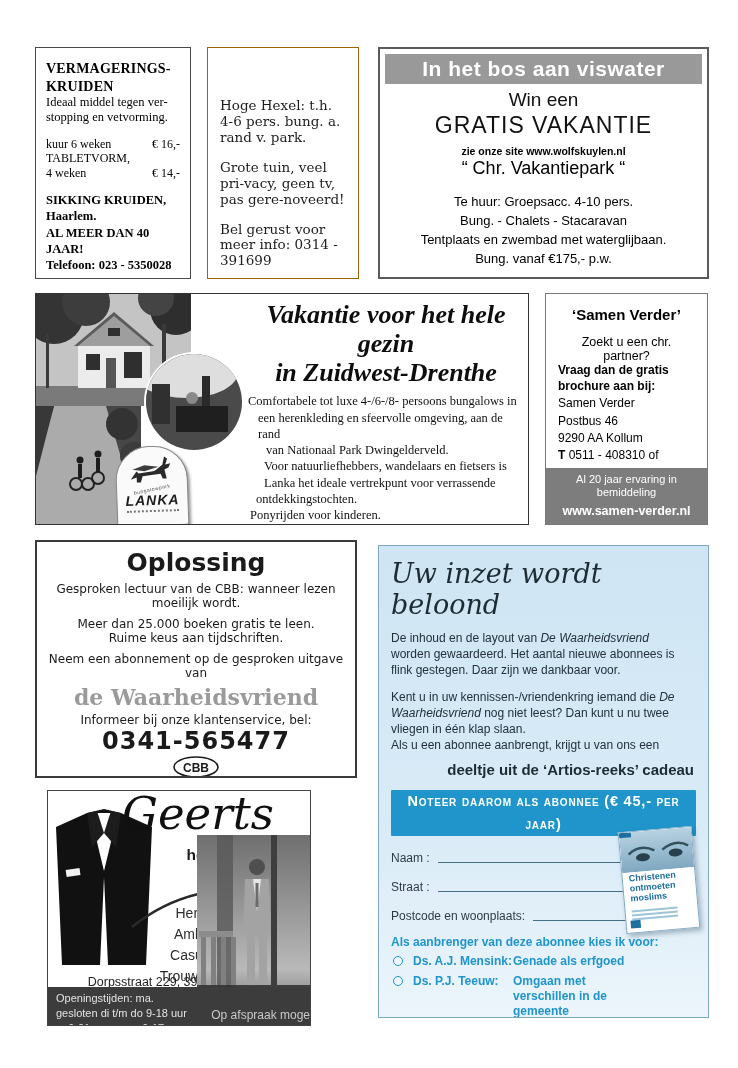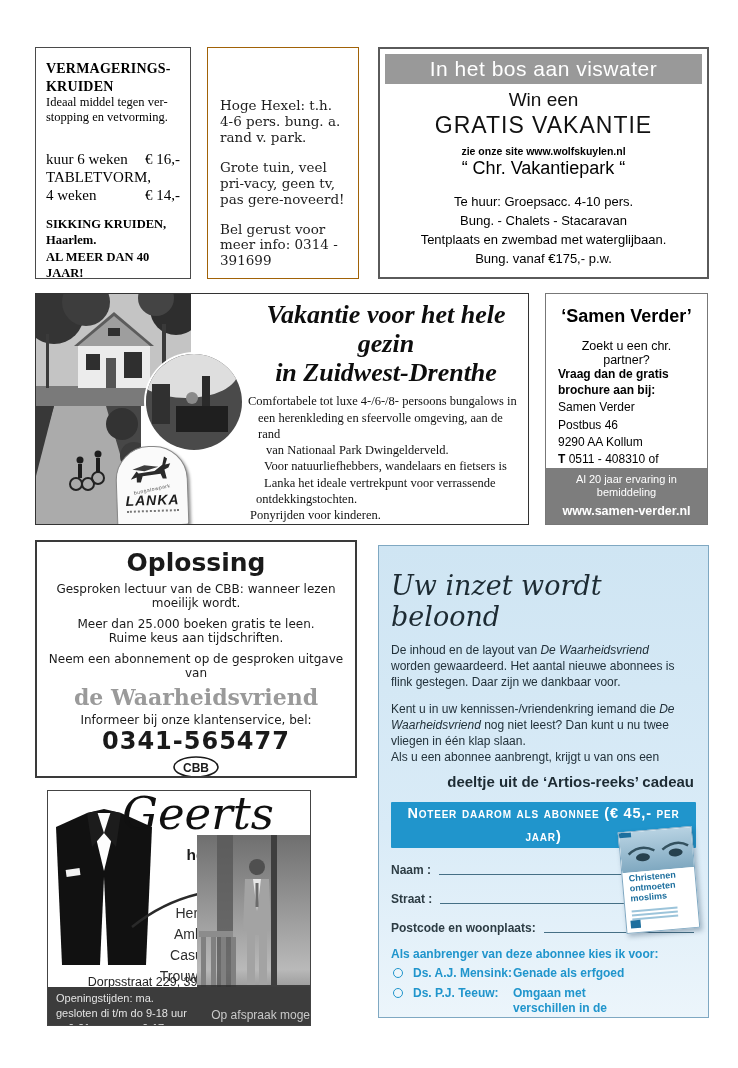--- a/index.html
+++ b/index.html
@@ -4,31 +4,31 @@
 <style>
   * { margin:0; padding:0; box-sizing:border-box; }
   html,body { width:738px; height:1068px; background:#fff; font-family:"Liberation Sans",sans-serif; }
   #page { position:relative; width:738px; height:1068px; background:#fff; overflow:hidden; }
   .ad { position:absolute; background:#fff; overflow:hidden; }
 
   
   #ad-vermagerings { left:35px; top:47px; width:156px; height:232px; border:1px solid #4a4a4a; padding:12px 10px; font-family:"Liberation Serif",serif; }
   #ad-vermagerings .title { font-weight:bold; font-size:14px; line-height:1.25; letter-spacing:.2px; }
   #ad-vermagerings .intro { font-size:12.5px; line-height:1.2; }
-  #ad-vermagerings .prices { margin-top:25px; font-size:15px; line-height:1.2; }
+  #ad-vermagerings .prices { margin-top:12px; font-size:12px; line-height:1.2; }
   #ad-vermagerings .price-row { display:flex; justify-content:space-between; }
   #ad-vermagerings .seller { margin-top:12px; font-weight:bold; font-size:12.5px; line-height:1.3; }
 
   
   #ad-hoge-hexel { left:207px; top:47px; width:152px; height:232px; border:1px solid #a16207; padding:50px 12px 0 12px; font-family:"DejaVu Serif",serif; font-size:13.5px; line-height:1.18; color:#1d1d1d; }
   #ad-hoge-hexel p { margin-bottom:14px; }
 
   
   #ad-viswater { left:378px; top:47px; width:331px; height:232px; border:2px solid #5a5a5a; text-align:center; }
-  #ad-viswater .banner { margin:5px; background:#999; color:#fff; font-weight:normal; font-size:21px; line-height:30px; letter-spacing:.5px; }
+  #ad-viswater .banner { margin:5px; background:#999; color:#fff; font-weight:bold; font-size:21px; line-height:30px; letter-spacing:.5px; }
   #ad-viswater .win { font-size:19px; margin-top:5px; color:#111; }
   #ad-viswater .gratis { font-size:23px; letter-spacing:1px; margin-top:1px; color:#111; }
   #ad-viswater .site { font-size:10.5px; font-weight:bold; margin-top:6px; }
   #ad-viswater .park { font-size:18px; margin-top:1px; }
   #ad-viswater .info { margin-top:14px; font-size:13px; line-height:1.45; }
 
   
   #ad-lanka { left:35px; top:293px; width:494px; height:232px; border:1px solid #333; font-family:"Liberation Serif",serif; }
   #ad-lanka .collage { position:absolute; left:0; top:0; width:212px; height:232px; }
   #ad-lanka .photo-house { position:absolute; left:0; top:0; }
@@ -43,21 +43,21 @@
   #ad-lanka .body { margin-top:6px; font-size:12.5px; line-height:1.3; color:#111; }
   #ad-lanka .body div:nth-child(1){padding-left:2px;} #ad-lanka .body div:nth-child(2){padding-left:12px;}
   #ad-lanka .body div:nth-child(3){padding-left:20px;} #ad-lanka .body div:nth-child(4){padding-left:18px;}
   #ad-lanka .body div:nth-child(5){padding-left:18px;} #ad-lanka .body div:nth-child(6){padding-left:10px;}
   #ad-lanka .body div:nth-child(7){padding-left:4px;}
   #ad-lanka .folder,#ad-lanka .site { font-weight:bold; font-style:italic; font-size:16.5px; margin-top:3px; }
   #ad-lanka .folder { margin-top:10px; }
 
   
   #ad-samen { left:545px; top:293px; width:163px; height:232px; border:1px solid #777; padding:10px 12px; font-size:12px; }
-  #ad-samen .title { text-align:center; font-weight:bold; font-size:18px; margin-top:2px; }
+  #ad-samen .title { text-align:center; font-weight:bold; font-size:15px; margin-top:2px; }
   #ad-samen .question { text-align:center; font-size:12.5px; margin-top:12px; }
   #ad-samen .request { font-weight:bold; line-height:1.3; }
   #ad-samen .addr { line-height:1.45; margin-top:1px; }
   #ad-samen .phone b { font-weight:bold; }
   #ad-samen .phone2 { padding-left:12px; }
   #ad-samen .footer { position:absolute; left:0; right:0; bottom:0; background:#7d7d7d; color:#fff; text-align:center; padding:5px 2px 6px; }
   #ad-samen .footer .l { font-size:11px; line-height:1.25; }
   #ad-samen .footer .site { font-weight:bold; font-size:12.5px; margin-top:4px; }
 
   
@@ -67,27 +67,27 @@
   #ad-oplossing .l2 { margin-top:7px; font-size:12px; }
   #ad-oplossing .l3 { font-size:12px; }
   #ad-oplossing .l4 { margin-top:7px; font-size:12px; }
   #ad-oplossing .brand { margin-top:4px; font-size:22px; font-weight:bold; color:#9a9a9a; font-family:"DejaVu Serif",serif; }
   #ad-oplossing .l5 { margin-top:3px; font-size:12px; }
   #ad-oplossing .phone { font-size:24px; font-weight:bold; letter-spacing:1px; }
   #ad-oplossing .logo { margin:1px auto 0; }
 
   
   #ad-wv { left:378px; top:545px; width:331px; height:473px; border:1px solid #7fa8c2; background:linear-gradient(#cfe5f3 0%, #d9ebf7 60%, #ecf5fb 100%); padding:10px 12px; color:#22313a; font-size:12px; }
-  #ad-wv .title { font-family:"DejaVu Serif",serif; font-style:italic; font-size:27px; color:#1d2b33; margin-top:14px; }
+  #ad-wv .title { font-family:"DejaVu Serif",serif; font-style:italic; font-size:27px; color:#1d2b33; margin-top:2px; }
   #ad-wv p { margin-top:10px; line-height:1.35; width:300px; }
   #ad-wv p.tight { margin-top:0; }
   #ad-wv .it { font-style:italic; }
   #ad-wv .gift { font-weight:bold; font-size:15px; text-align:right; padding-right:2px; margin-top:8px; color:#1d2b33; }
   #ad-wv .banner { margin-top:12px; background:#2095cc; color:#fff; font-variant:small-caps; font-weight:bold; font-size:14.5px; letter-spacing:.8px; text-align:center; line-height:23px; border-radius:1px; }
-  #ad-wv .frow { display:flex; align-items:flex-end; margin-top:15px; font-size:12px; color:#2d3c44;font-weight:bold; }
+  #ad-wv .frow { display:flex; align-items:flex-end; margin-top:15px; font-size:12px; color:#2d3c44; }
   #ad-wv .frow .lab { white-space:nowrap; }
   #ad-wv .frow .wl { flex:1; border-bottom:1px solid #456f85; margin:0 2px 2px 8px; height:10px; }
   #ad-wv .chooser { margin-top:12px; color:#2095cc; font-weight:bold; }
   #ad-wv .opt { display:flex; margin-top:5px; width:240px; color:#2095cc; font-weight:bold; }
   #ad-wv .radio { width:10px; height:10px; border:1.5px solid #2095cc; border-radius:50%; margin:2px 10px 0 2px; flex:none; background:#eef6fb; }
   #ad-wv .opt .oname { width:100px; flex:none; }
   #ad-wv .opt .otitle { width:128px; line-height:1.25; }
   #ad-wv .book { position:absolute; right:12px; top:283px; width:74px; height:102px; transform:rotate(-5deg); background:#fff; border:1px solid #7fa8c2; box-shadow:2px 3px 5px rgba(30,60,90,.35); overflow:hidden; }
   #ad-wv .book .btxt { position:absolute; left:6px; top:42px; font-size:9px; font-weight:bold; color:#1d6f9e; line-height:1.1; }
   #ad-wv .book .blines { position:absolute; left:6px; top:76px; }

